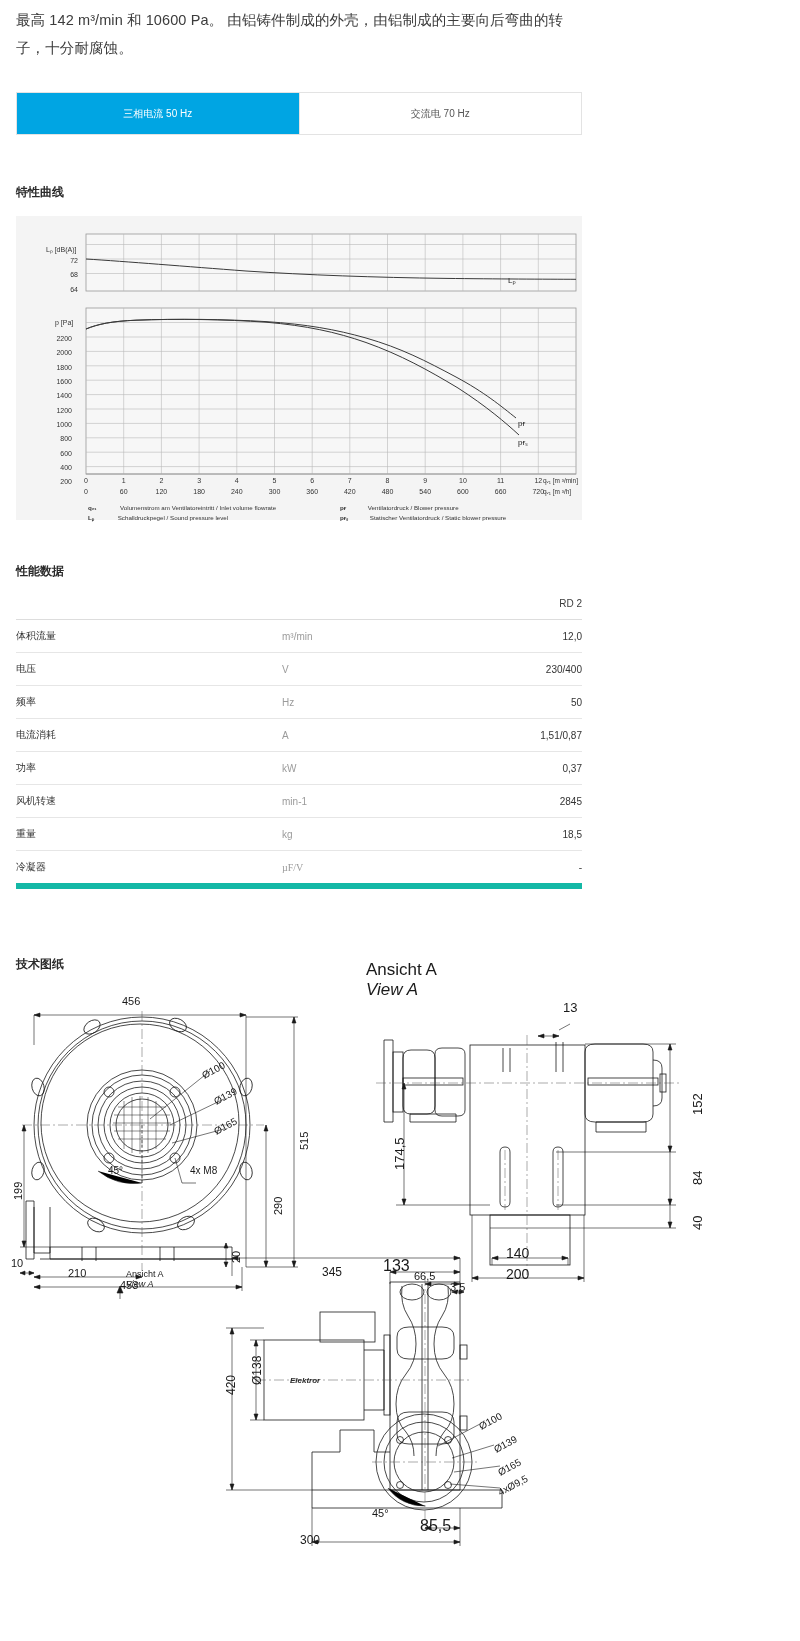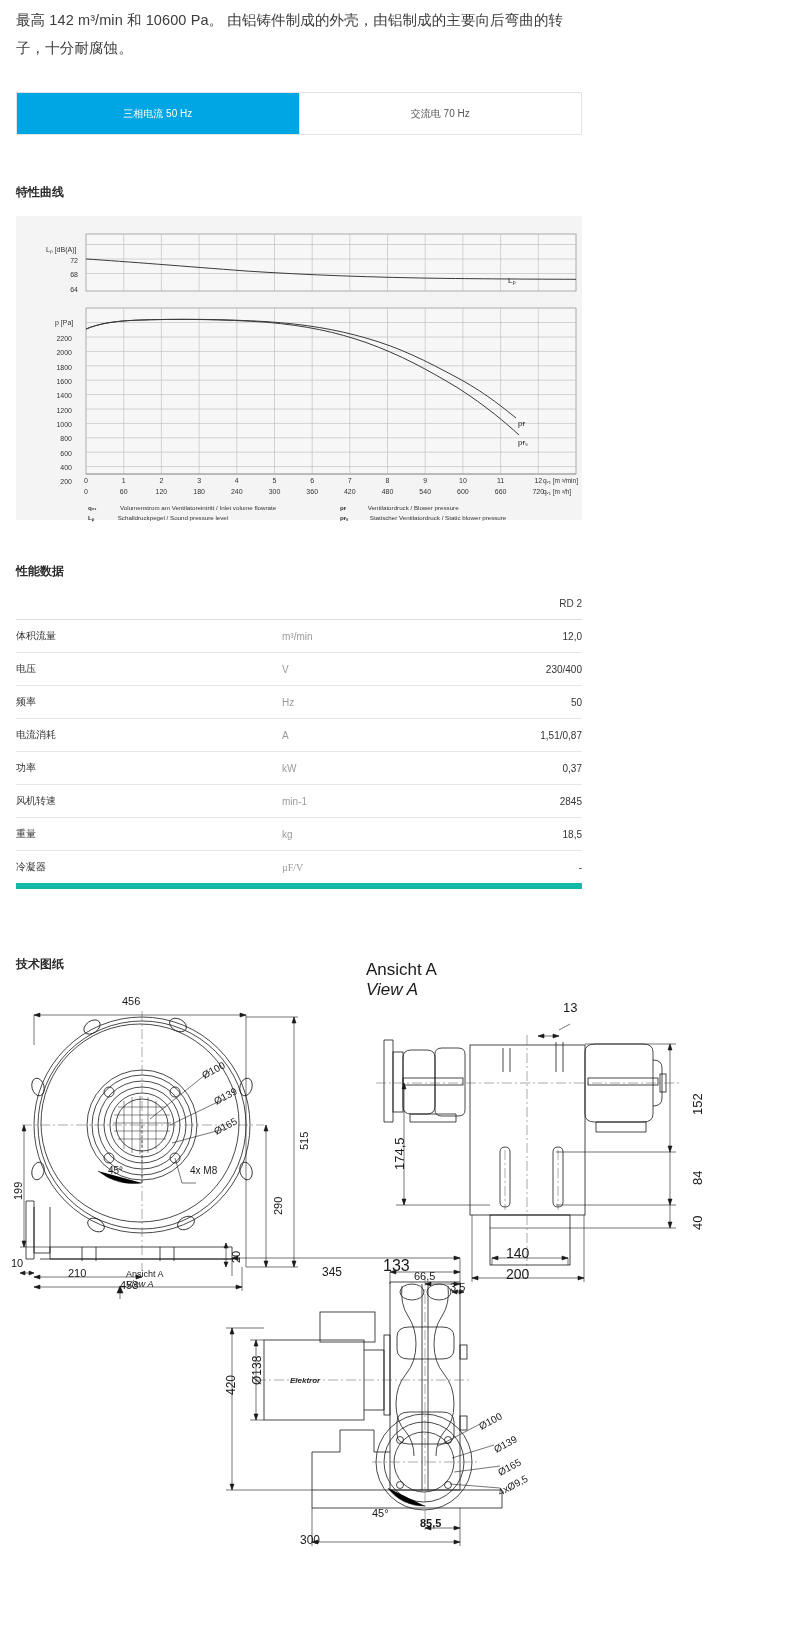--- a/index.html
+++ b/index.html
@@ -714,20 +714,20 @@
     <text x="78" y="143" font-family="Liberation Sans, sans-serif" font-size="8" font-style="italic" font-weight="bold" fill="#2a2a2a">Elektror</text>
   </svg>
 
   <div class="dim" style="left:322px; top:257px; font-size:12px;margin-top:23px;">345</div>
   <div class="dim" style="left:383px; top:272px; font-size:16px;">133</div>
   <div class="dim" style="left:414px; top:285px; font-size:11px;">66,5</div>
   <div class="dim" style="left:450px; top:296px; font-size:11px;">3,5</div>
   <div class="dim v" style="left:224px; top:410px; font-size:12px;">420</div>
   <div class="dim v" style="left:250px; top:400px; font-size:12px;">Ø138</div>
   <div class="dim" style="left:300px; top:548px; font-size:12px;">300</div>
-  <div class="dim" style="left:420px; top:532px; font-size:11px;font-weight:bold;">85,5</div>
+  <div class="dim" style="left:420px; top:532px; font-size:16px;">85,5</div>
   <div class="dim rot45" style="left:477px; top:437px; font-size:10px;">Ø100</div>
   <div class="dim rot45" style="left:492px; top:460px; font-size:10px;">Ø139</div>
   <div class="dim rot45" style="left:496px; top:483px; font-size:10px;">Ø165</div>
   <div class="dim rot45" style="left:496px; top:503px; font-size:10px;">4xØ9,5</div>
   <div class="dim" style="left:372px; top:522px; font-size:11px;">45°</div>
 
 </div>
 
 </body></html>

